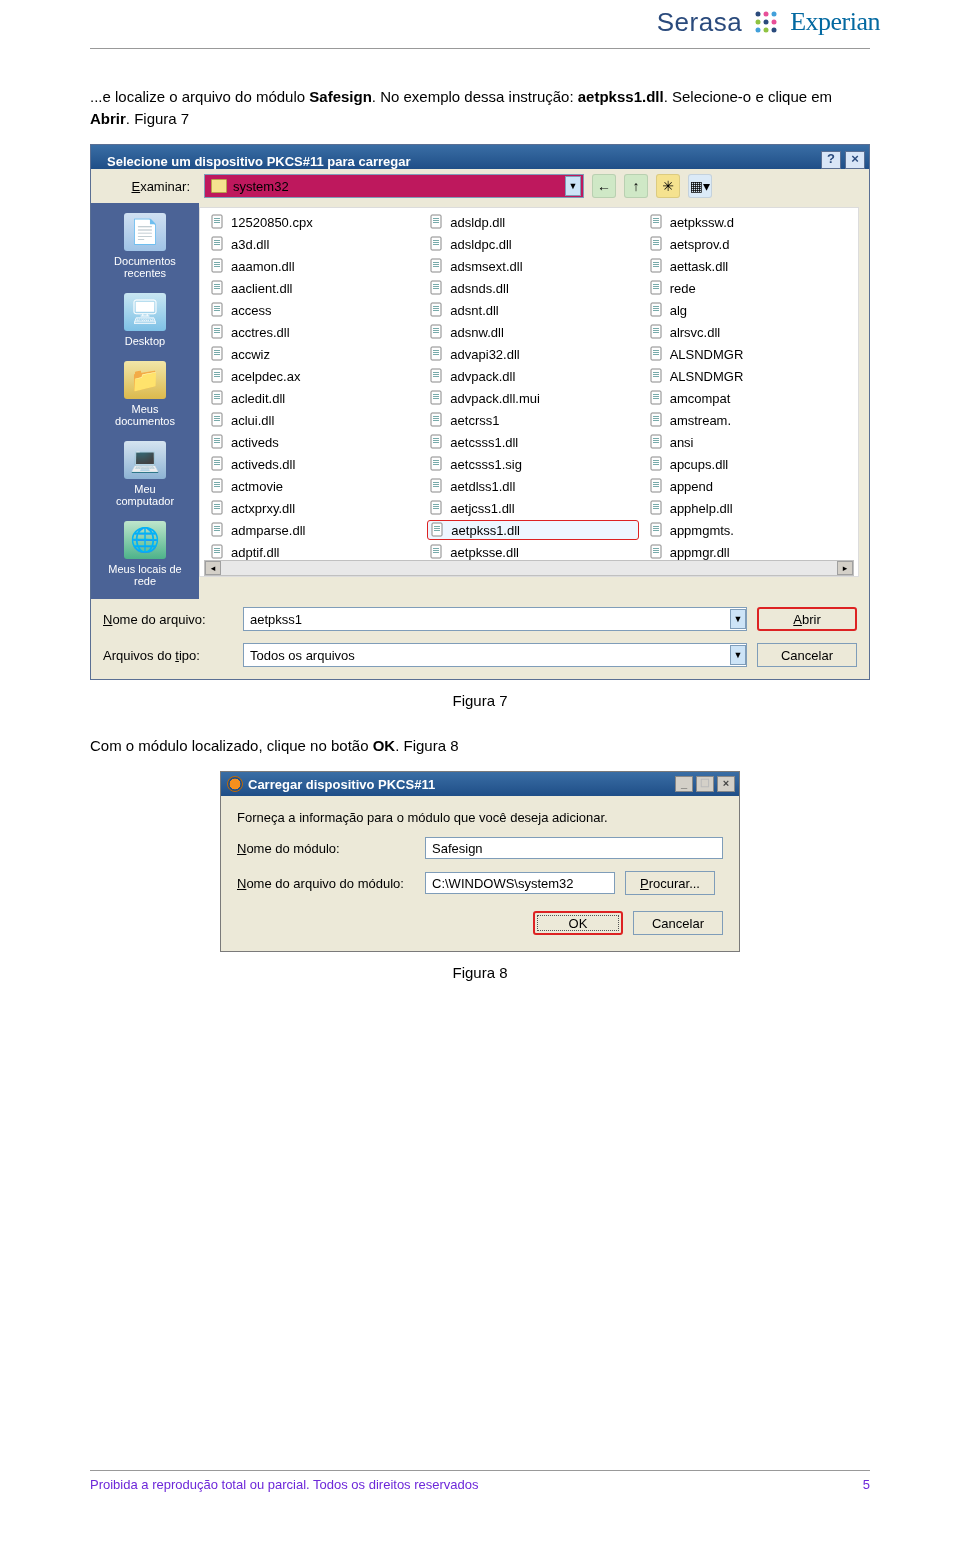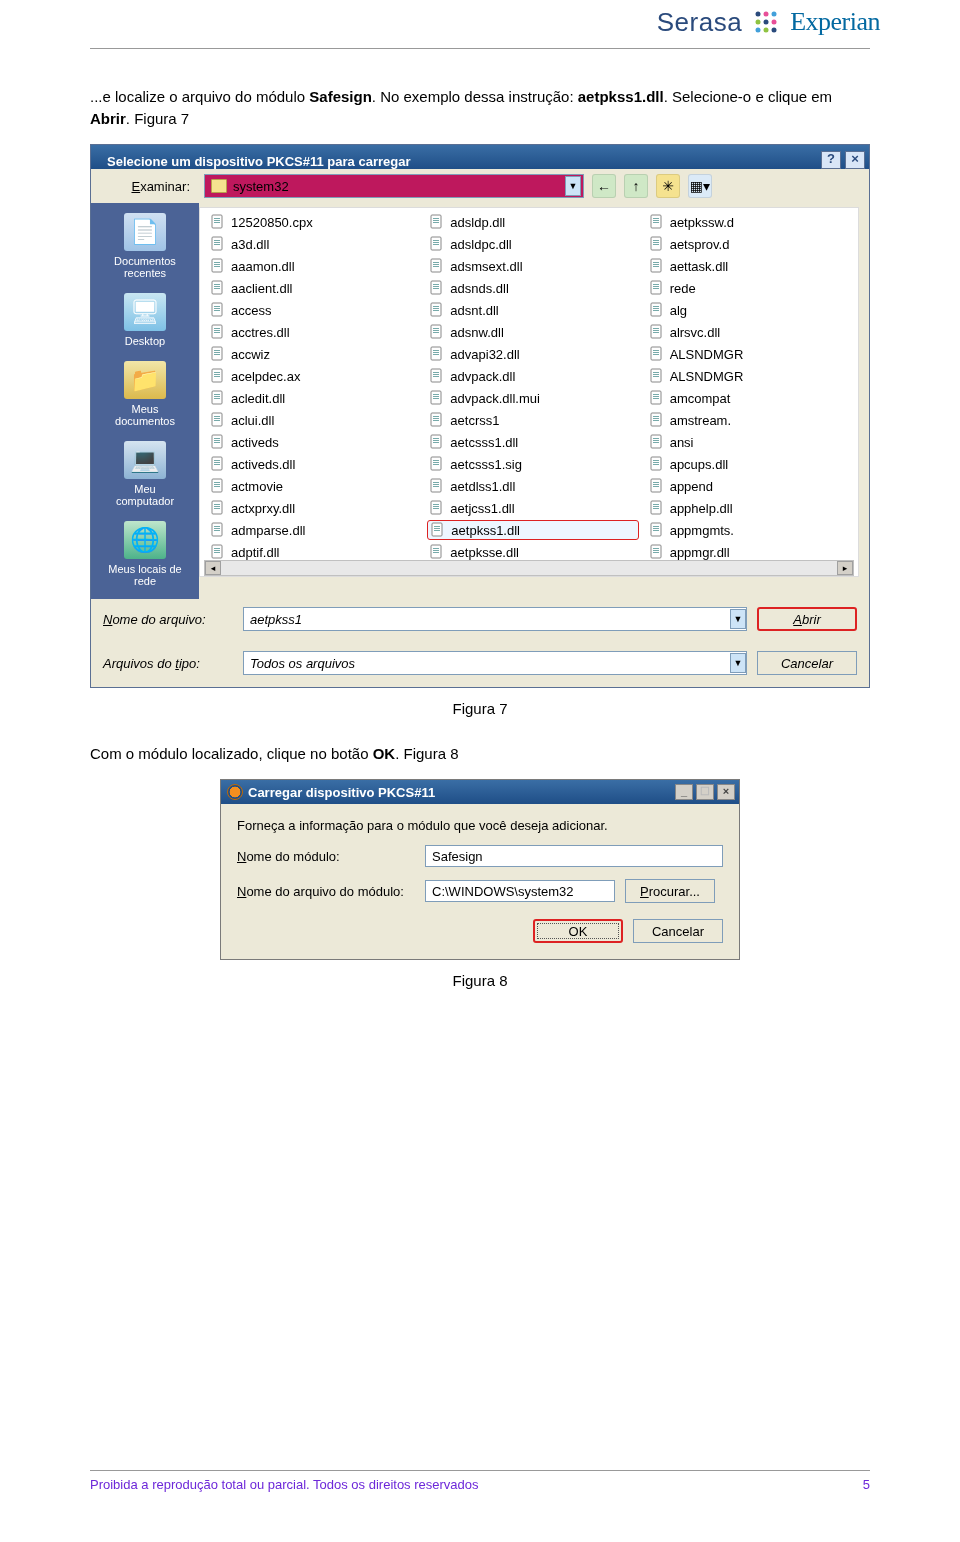--- a/index.html
+++ b/index.html
@@ -153,21 +153,21 @@
   .file {
     display: flex; align-items: center; gap: 5px; height: 20px; padding: 0 2px;
   }
   .file-icon { width: 16px; height: 16px; display:flex; align-items:center; justify-content:center; }
   .file-highlight { border: 1.5px solid #d22; border-radius: 3px; background: #eef6ff; }
   .scroll-h {
     position: absolute; bottom: 0; left: 4px; right: 4px; height: 16px;
     background: #e8e8e8; border: 1px solid #c0c0c0;
   }
   .scroll-btn { width: 16px; height: 14px; background: #d4d0c8; border: 1px solid #a0a0a0; position: absolute; display:flex; align-items:center; justify-content:center; font-size:9px; }
-  .d1-bottom { padding: 8px 12px 12px 12px; display: flex; flex-direction: column; gap: 20px; font-style: italic; }
+  .d1-bottom { padding: 8px 12px 12px 12px; display: flex; flex-direction: column; gap: 12px; }
   .brow { display: flex; align-items: center; gap: 10px; }
   .brow .blabel { width: 130px; font-size: 13px; color: #000; }
   .brow .binput {
     flex: 1; height: 24px; background: #fff; border: 1px solid #7f9db9;
     display: flex; align-items: center; padding-left: 6px; font-size: 13px; position: relative;
   }
   .brow .binput .dd-arrow { right: 0; }
   .btn {
     width: 100px; height: 24px; border: 1px solid #7f9db9; background: #ece9d8;
     font-size: 13px; display: flex; align-items: center; justify-content: center;

